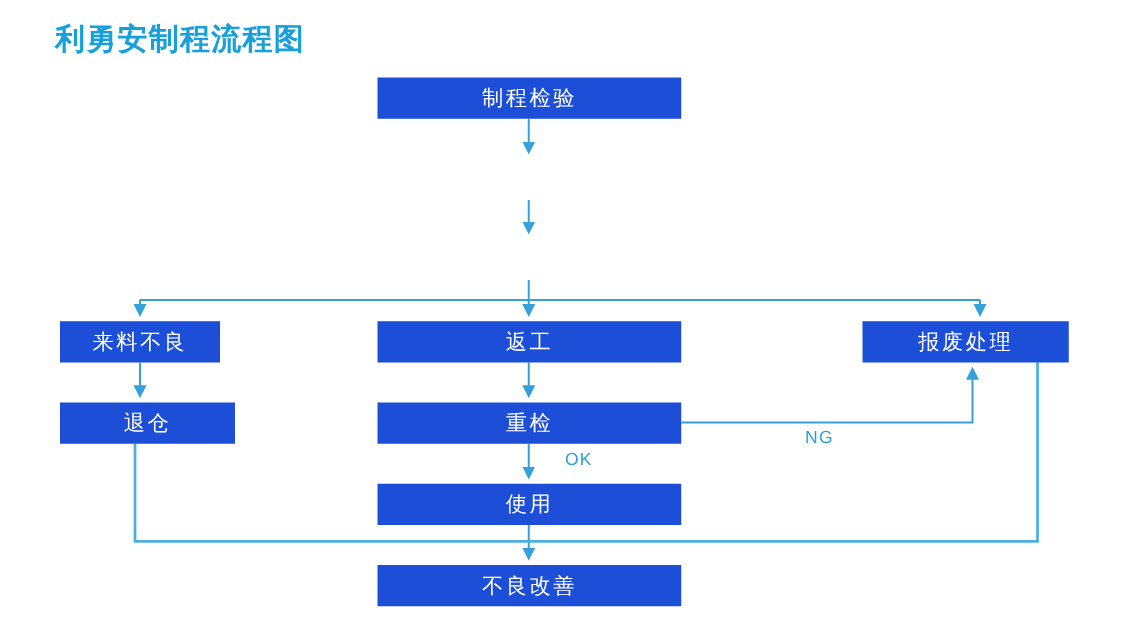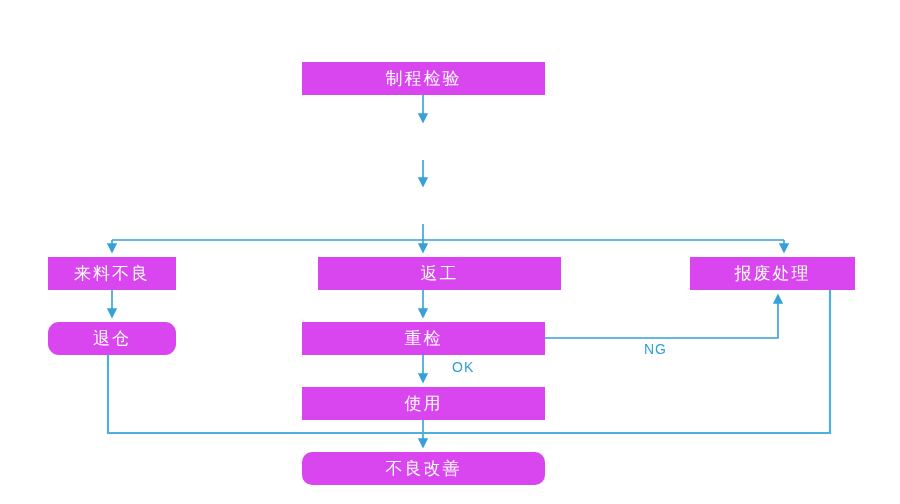--- a/index.html
+++ b/index.html
@@ -27,57 +27,58 @@
   .connector-layer {
     position: absolute;
     left: 0;
     top: 0;
     width: 900px;
     height: 504px;
   }
   .node {
     position: absolute;
     height: 33px;
-    background: #d946ef;
+    background: #1d4ed8;
     color: #ffffff;
     display: flex;
     align-items: center;
     justify-content: center;
     font-size: 17px;
     letter-spacing: 2px;
     box-sizing: border-box;
   }
   
   .n-inspect   { left: 302px; top: 62px;  width: 243px; }
   .n-mark      { left: 302px; top: 127px; width: 243px; }
   .n-review    { left: 302px; top: 191px; width: 243px; }
-  .n-rework    { left: 302px; top: 257px; width: 243px; margin-left: 16px; }
+  .n-rework    { left: 302px; top: 257px; width: 243px; }
   .n-recheck   { left: 302px; top: 322px; width: 243px; }
   .n-use       { left: 302px; top: 387px; width: 243px; }
-  .n-improve   { left: 302px; top: 452px; width: 243px; border-radius: 10px; }
+  .n-improve   { left: 302px; top: 452px; width: 243px; }
   
   .n-incoming  { left: 48px;  top: 257px; width: 128px; }
-  .n-return    { left: 48px;  top: 322px; width: 128px; border-radius: 11px; }
+  .n-return    { left: 48px;  top: 322px; width: 140px; }
   
   .n-scrap     { left: 690px; top: 257px; width: 165px; text-align: center; }
 
   .edge-label {
     position: absolute;
     font-size: 14px;
     color: #2ba0da;
     letter-spacing: 1px;
   }
   .lbl-ok { left: 452px; top: 359px; }
   .lbl-ng { left: 644px; top: 341px; }
 </style>
 </head>
 <body>
 
 <div class="canvas">
 
+  <div class="page-title">利勇安制程流程图</div>
 
   <svg class="connector-layer" viewBox="0 0 900 504" xmlns="http://www.w3.org/2000/svg">
     <defs>
       <marker id="arrow" viewBox="0 0 10 10" refX="7.5" refY="5" markerWidth="6.5" markerHeight="6.5" orient="auto-start-reverse">
         <path d="M0,0 L10,5 L0,10 z" fill="#35a1d8"></path>
       </marker>
     </defs>
     <g stroke="#35a1d8" stroke-width="1.6" fill="none">
       <path d="M423,95 V121" marker-end="url(#arrow)"></path>
       <path d="M423,160 V185" marker-end="url(#arrow)"></path>

